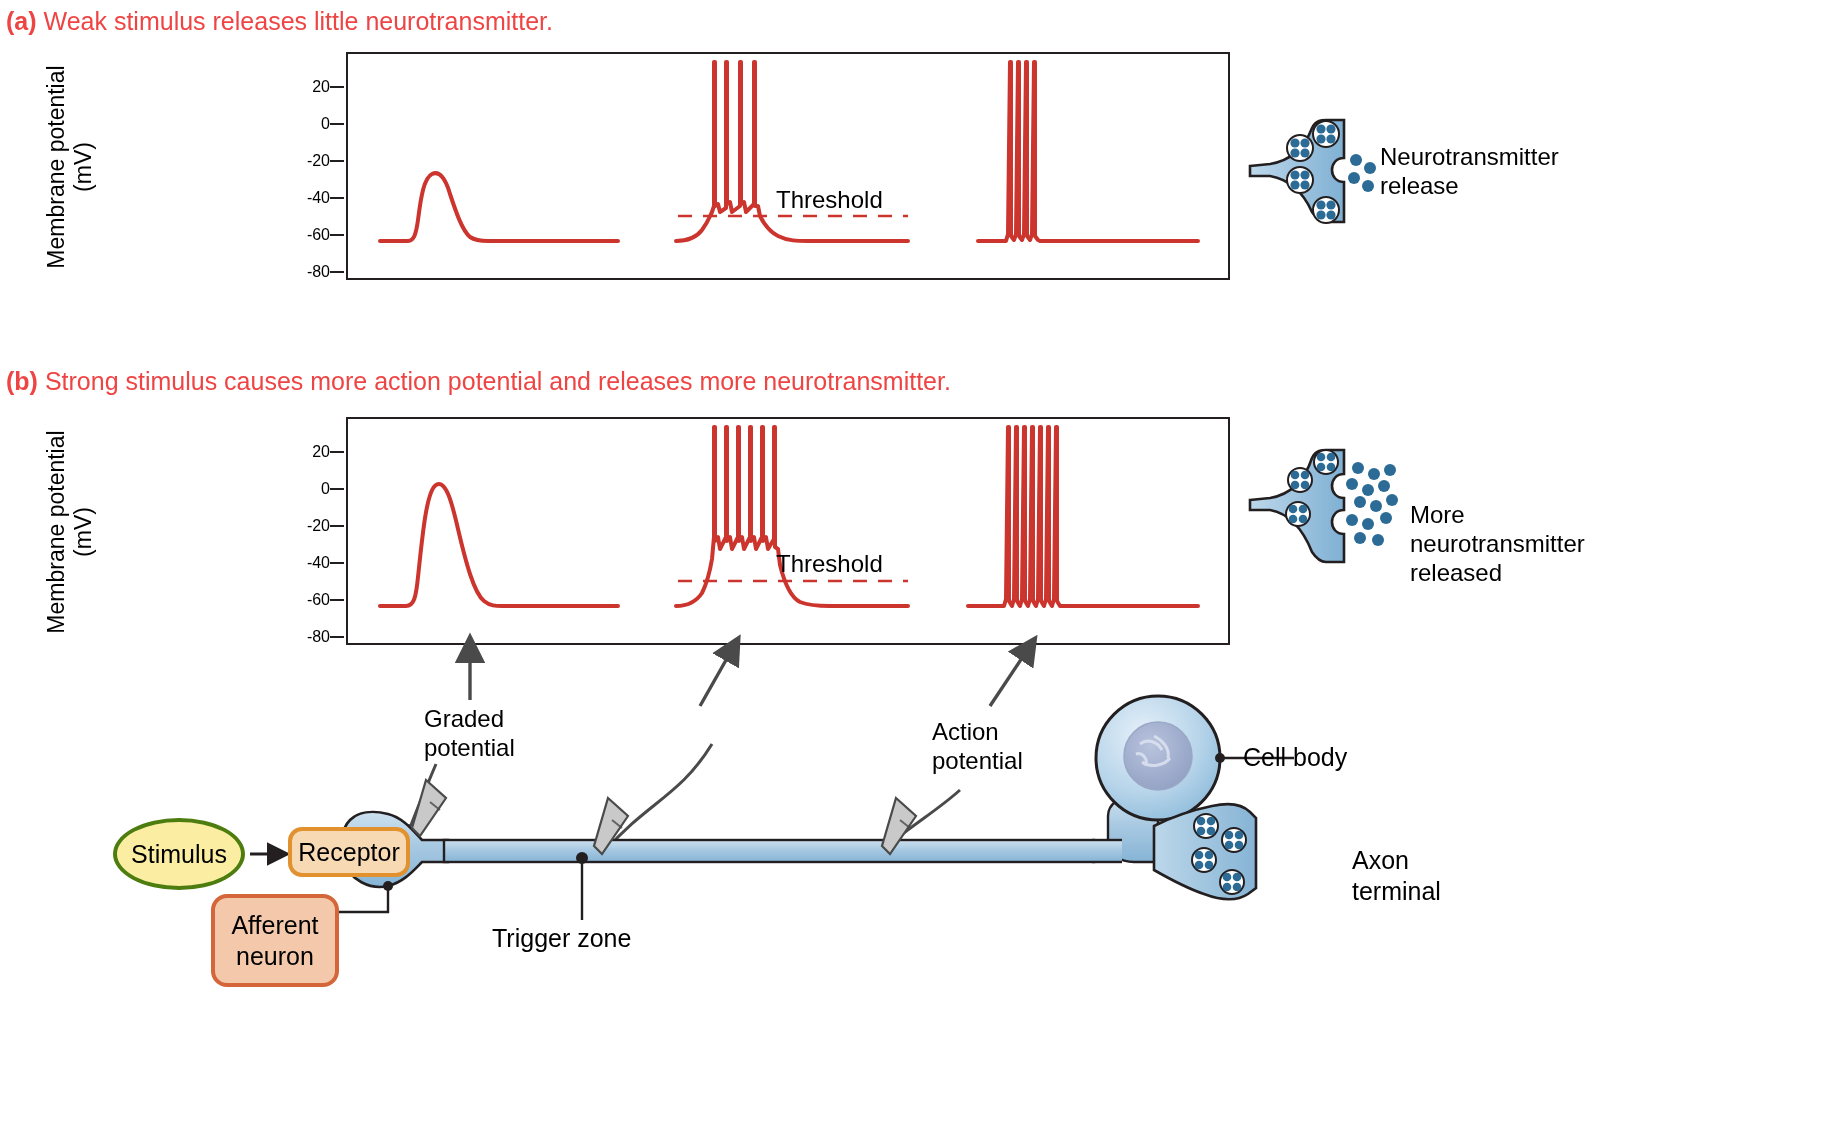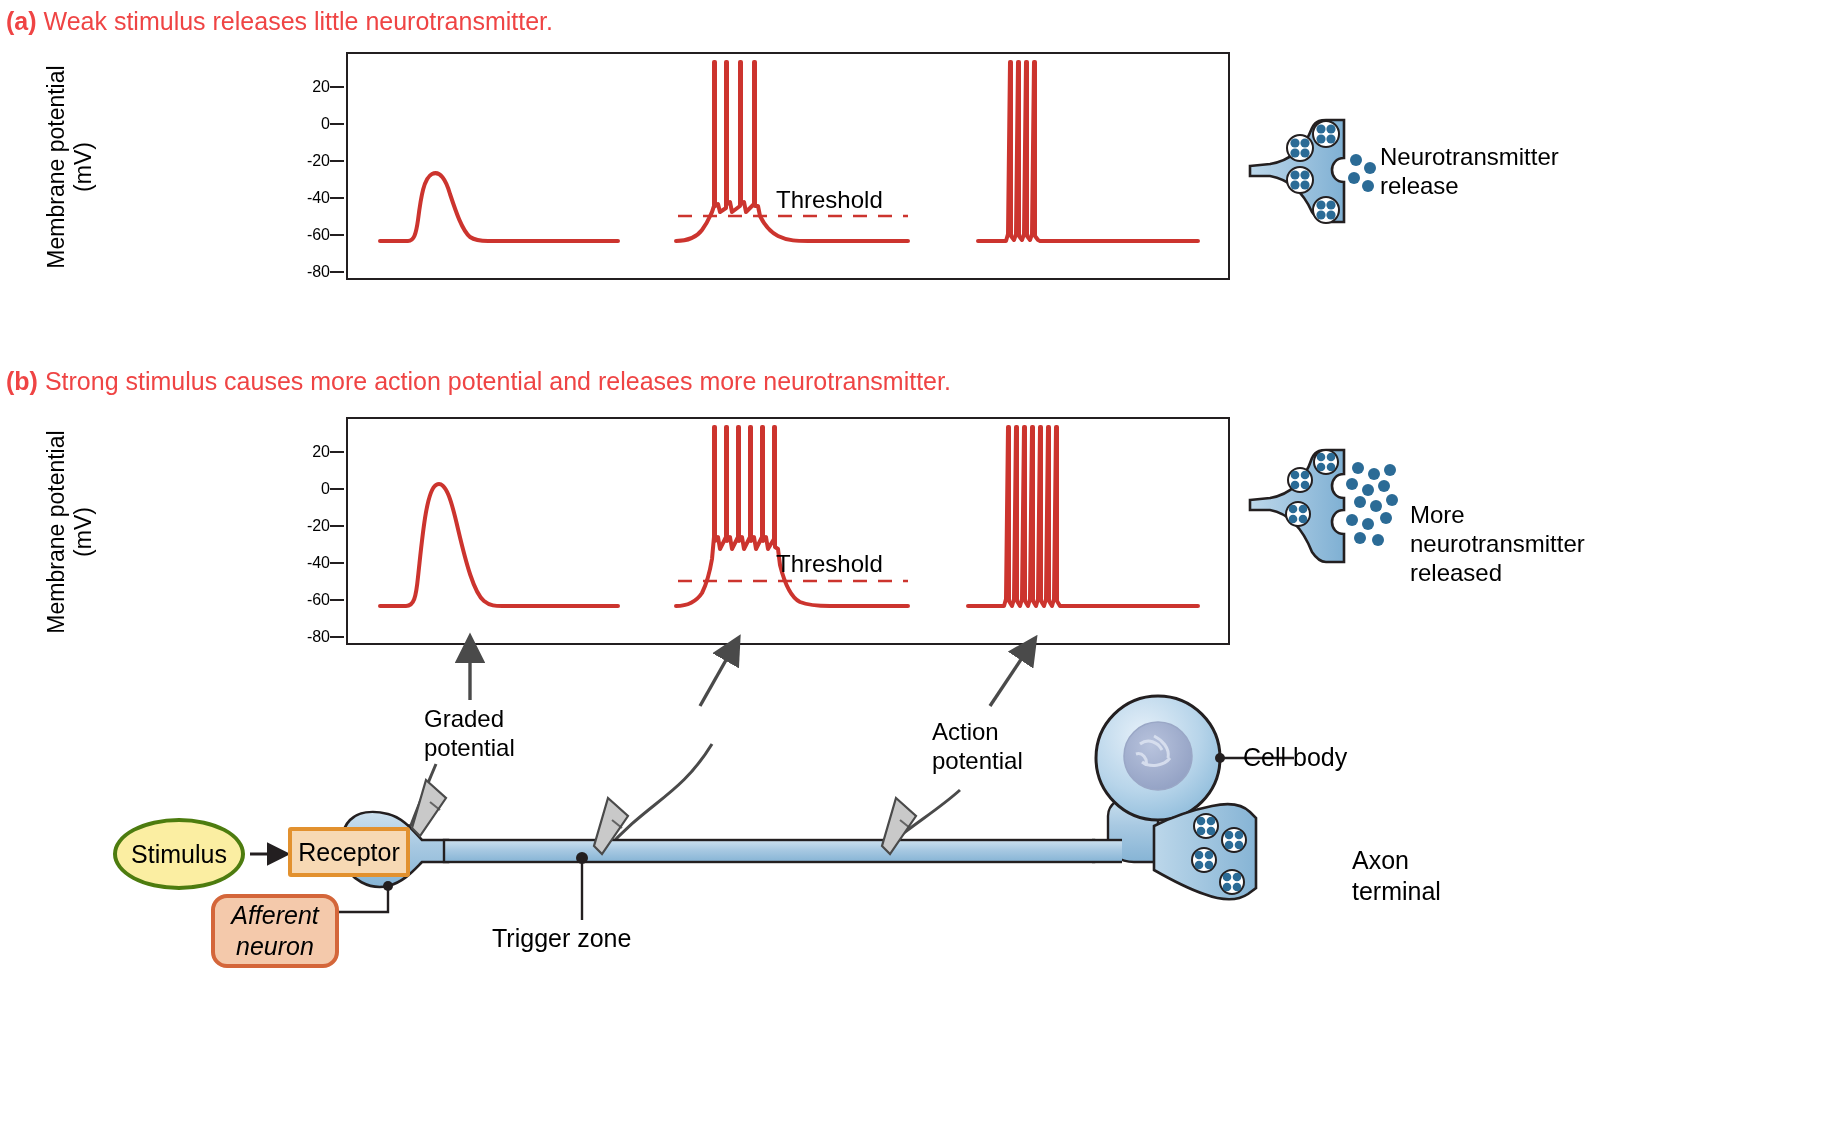--- a/index.html
+++ b/index.html
@@ -74,21 +74,21 @@
     border-radius: 50%;
     display: flex;
     align-items: center;
     justify-content: center;
     font-size: 25px;
     box-sizing: border-box;
   }
   .receptor-box {
     background: #f7d9b4;
     border: 4px solid #e2912f;
-    border-radius: 3px;
+    border-radius: 14px;
     display: flex;
     align-items: center;
     justify-content: center;
     font-size: 25px;
     box-sizing: border-box;
   }
   .afferent-box {
     background: #f4c9ab;
     border: 4px solid #d4663a;
     border-radius: 16px;
@@ -493,21 +493,21 @@
       <path d="M 0 0 L 8 4 L 0 8 z" fill="#231f20"></path>
     </marker>
   </defs>
   <line x1="0" y1="9" x2="30" y2="9" stroke="#231f20" stroke-width="3" marker-end="url(#arrHead2)"></line>
 </svg>
 
 <div class="abs receptor-box" style="left:288px; top:827px; width:122px; height:50px;">
   <span>Receptor</span>
 </div>
 
-<div class="abs afferent-box" style="left:211px; top:894px; width:128px; height:74px;font-style:italic;">
+<div class="abs afferent-box" style="left:211px; top:894px; width:128px; height:93px;">
   <span>
     <span>Afferent</span><br>
     <span>neuron</span>
   </span>
 </div>
 
 <div class="abs diagram-label" style="left:492px; top:923px;">Trigger zone</div>
 
 <div class="abs diagram-label" style="left:1243px; top:742px;">Cell body</div>
 

